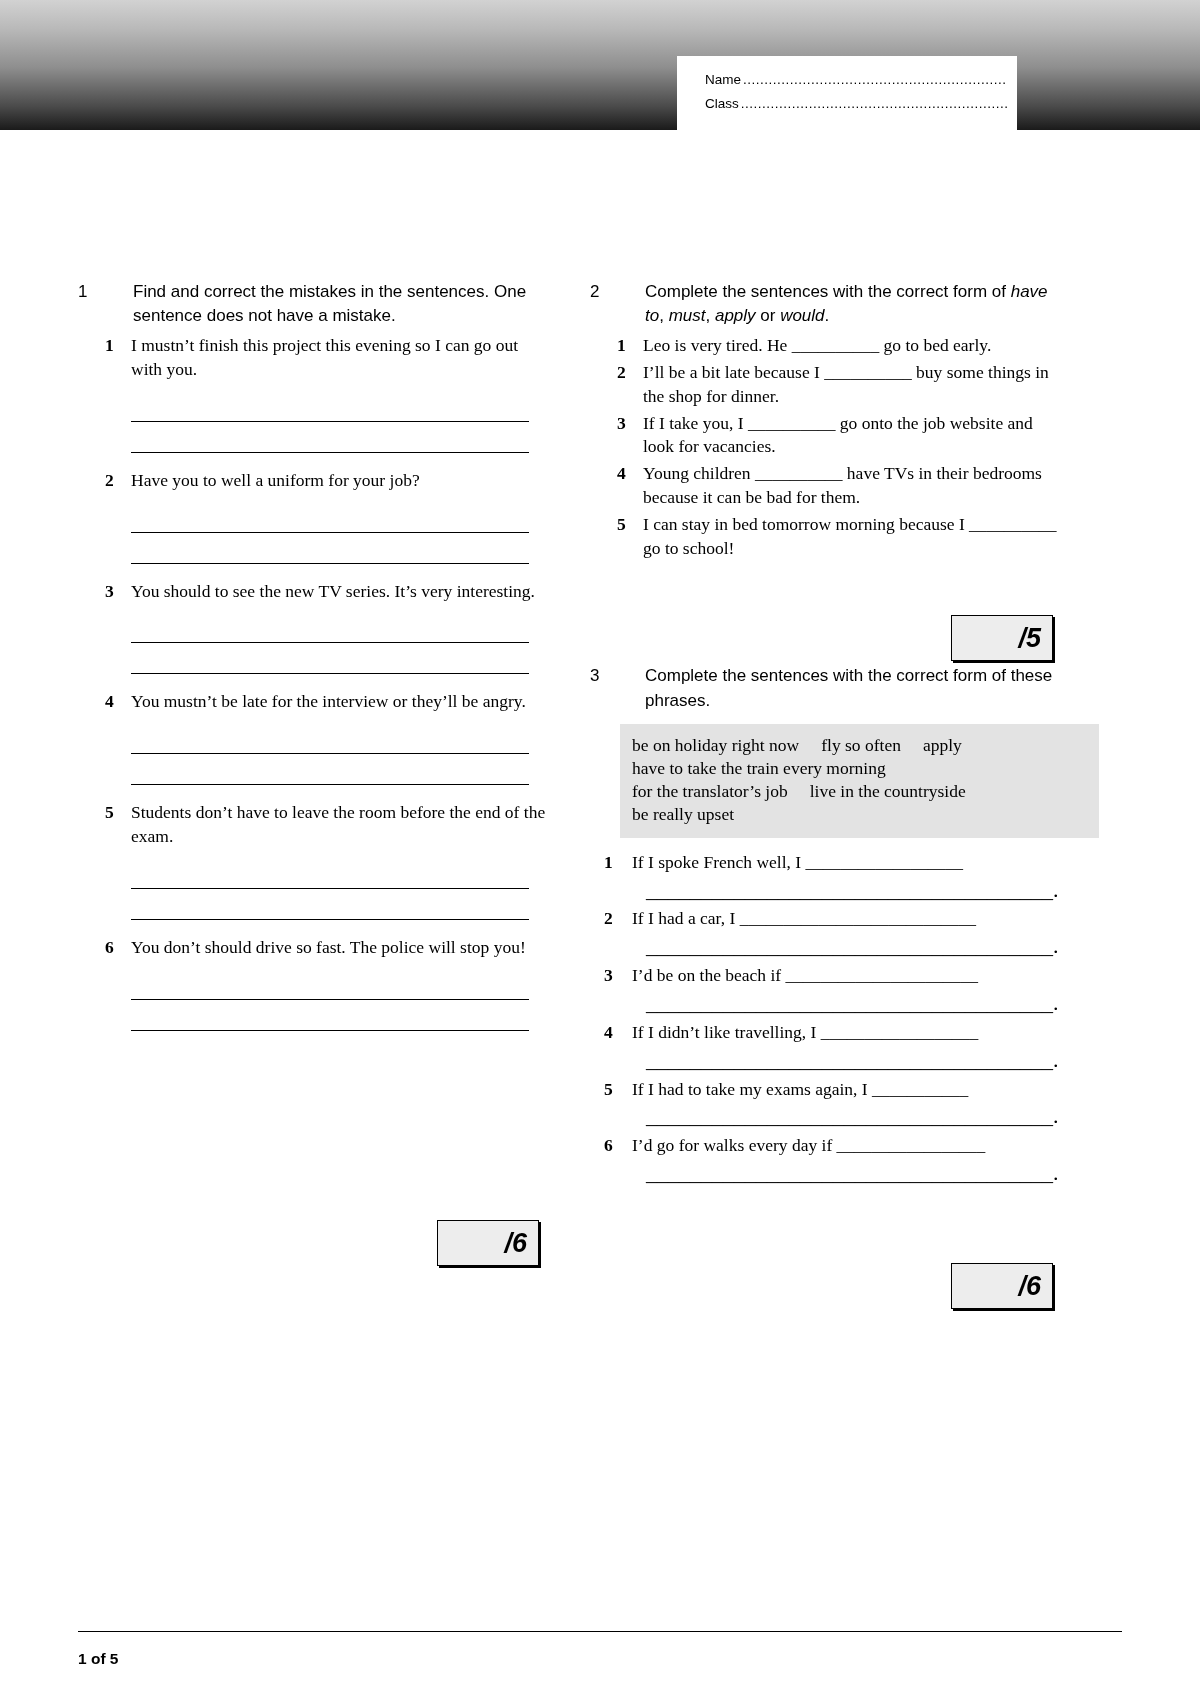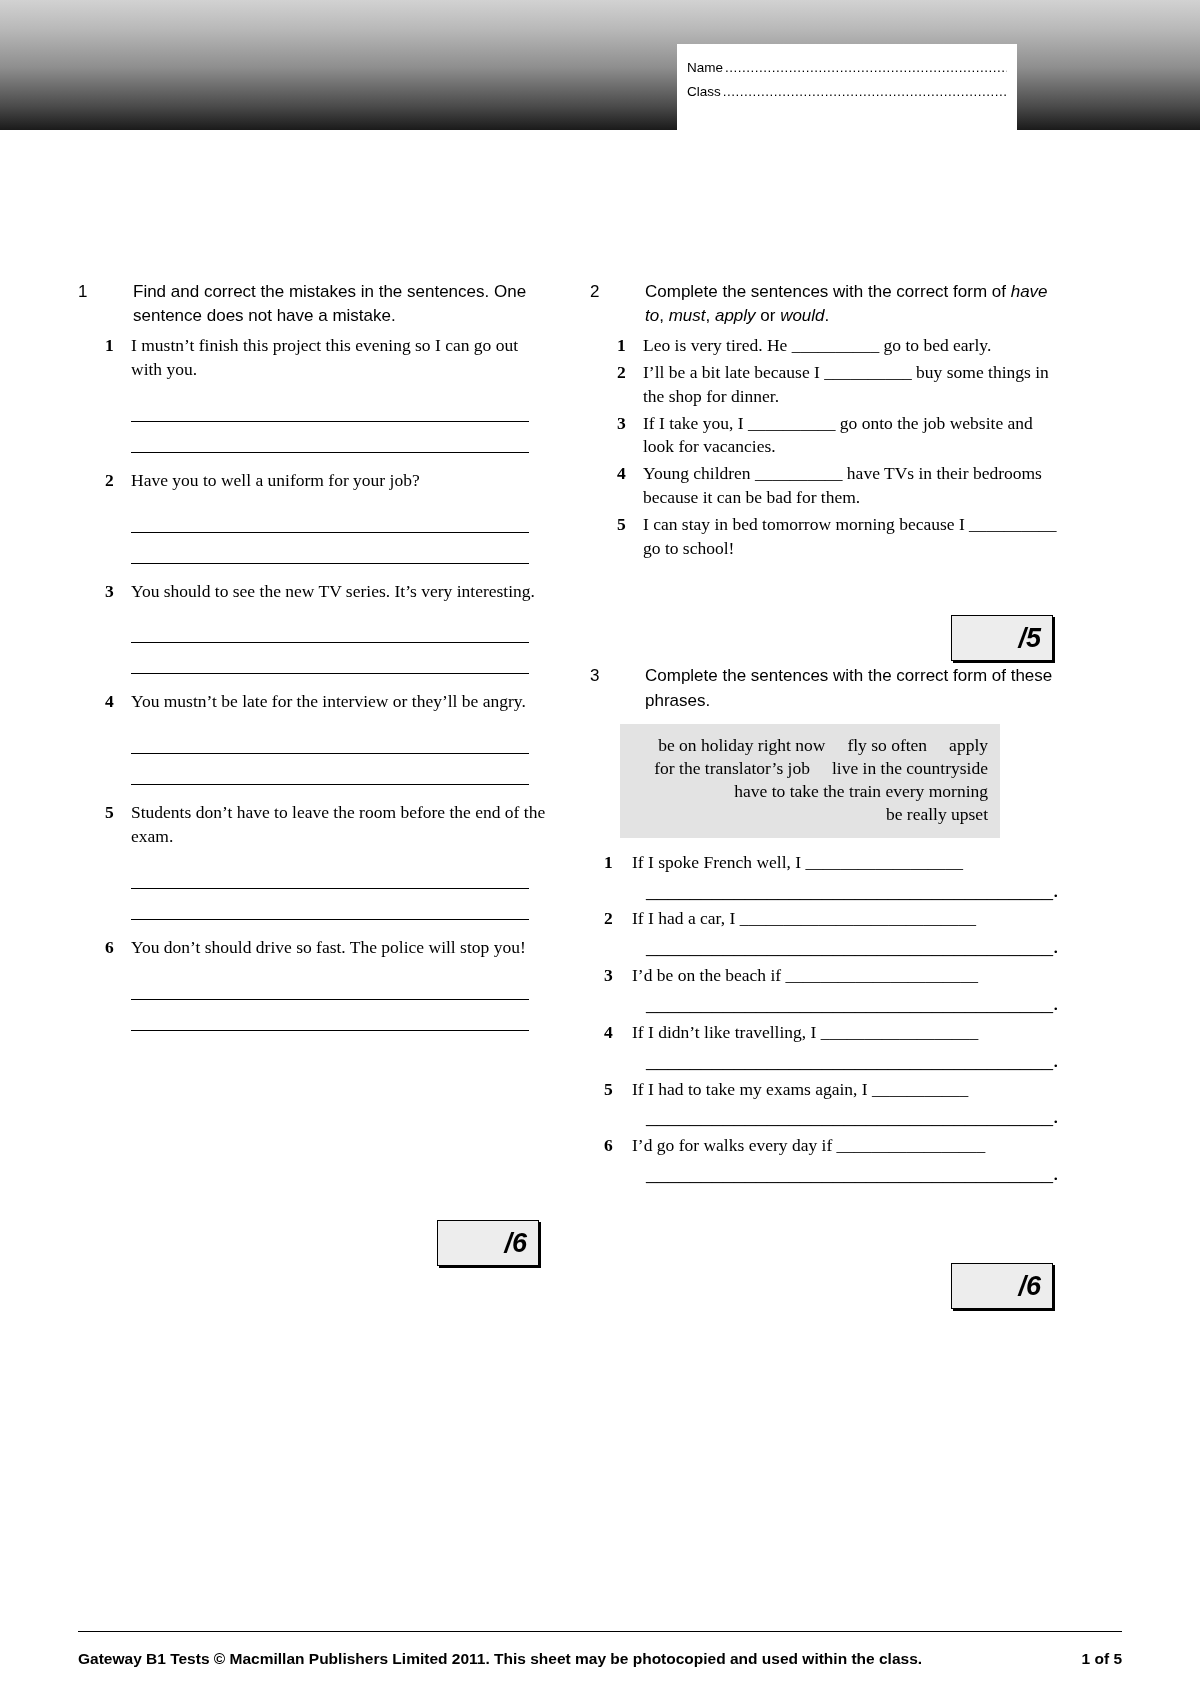--- a/index.html
+++ b/index.html
@@ -24,24 +24,24 @@
     left: 78px; top: 48px;
     font-size: 58px;
     font-weight: 400;
     color: #ffffff;
     letter-spacing: -0.5px;
     line-height: 1;
     white-space: nowrap;
   }
   .namebox {
     position: absolute;
-    left: 677px; top: 44px;
+    left: 677px; top: 56px;
     width: 340px; height: 92px;
     background: #ffffff;
-    padding: 16px 10px 0 10px;
+    padding: 16px 10px 0 28px;
   }
   .namebox-row {
     display: flex;
     align-items: baseline;
     font-size: 13.5px;
     white-space: nowrap;
     margin-bottom: 9px;
   }
   .namebox-row .lbl { margin-right: 2px; }
   .namebox-row .dots {
@@ -131,25 +131,24 @@
   
   .ex2 .items { margin-left: 27px; }
   .ex2 .item { margin-bottom: 3px; }
 
   
   .phrase-box {
     background: #e3e3e3;
     margin-left: 30px;
     margin-top: 11px;
     padding: 10px 12px 11px 12px;
-    width: 380px;
+    width: 479px;
     font-family: "Liberation Serif", serif;
     font-size: 17.5px;
     line-height: 1.33;
-    text-align: right;
   }
   .phrase-row { white-space: nowrap; }
   .phrase-row .gap { display: inline-block; width: 22px; }
 
   .ex3 .items { margin-left: 14px; margin-top: 13px; }
   .ex3 .item { margin-bottom: 0px; }
   .ex3 .item-num { flex: 0 0 28px; width: 28px; }
   .cont-line {
     margin-left: 42px;
     font-family: "Liberation Serif", serif;
@@ -329,22 +328,22 @@
         </div>
     </div>
 
     <div class="ex" id="ex3-header" style="margin-top:104px;">
       <div class="ex-num">3</div>
       <div class="ex-instr">Complete the sentences with the correct form of these phrases.</div>
     </div>
 
     <div class="phrase-box" id="ex3-phrasebox">
         <div class="phrase-row"><span>be on holiday right now</span><span class="gap"></span><span>fly so often</span><span class="gap"></span><span>apply</span></div>
+        <div class="phrase-row"><span>have to take the train every morning</span></div>
         <div class="phrase-row"><span>for the translator’s job</span><span class="gap"></span><span>live in the countryside</span></div>
-        <div class="phrase-row"><span>have to take the train every morning</span></div>
         <div class="phrase-row"><span>be really upset</span></div>
       </div>
 
     <div class="ex3">
       <div class="items" id="ex3-items">
           <div class="item">
             <div class="item-num">1</div>
             <div class="item-body"><span>If I spoke French well, I </span><span class="blank">__________________</span></div>
           </div>
           <div class="cont-line">_____________________________________.</div>
@@ -386,16 +385,15 @@
   </div>
   <div class="score-wrap-right-2">
     <div class="score">/6</div>
   </div>
 
 </div>
 
 <div class="footer">
   <div class="footer-rule"></div>
   <div class="footer-inner">
-    <span>Gateway B1 Tests © Macmillan Publishers Limited 2011. This sheet may be photocopied and used within the class.</span>
     <span>1 of 5</span>
   </div>
 </div>
 
 </body></html>

